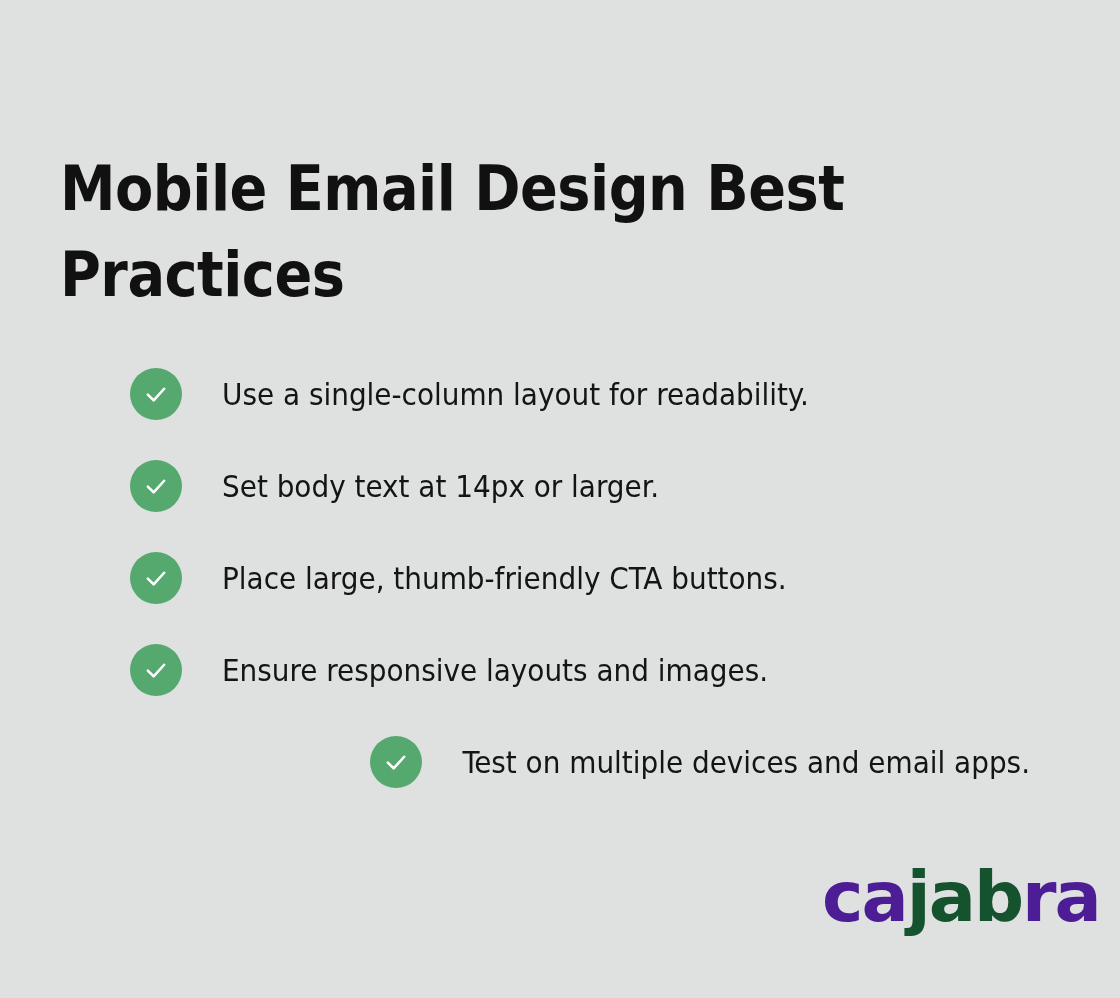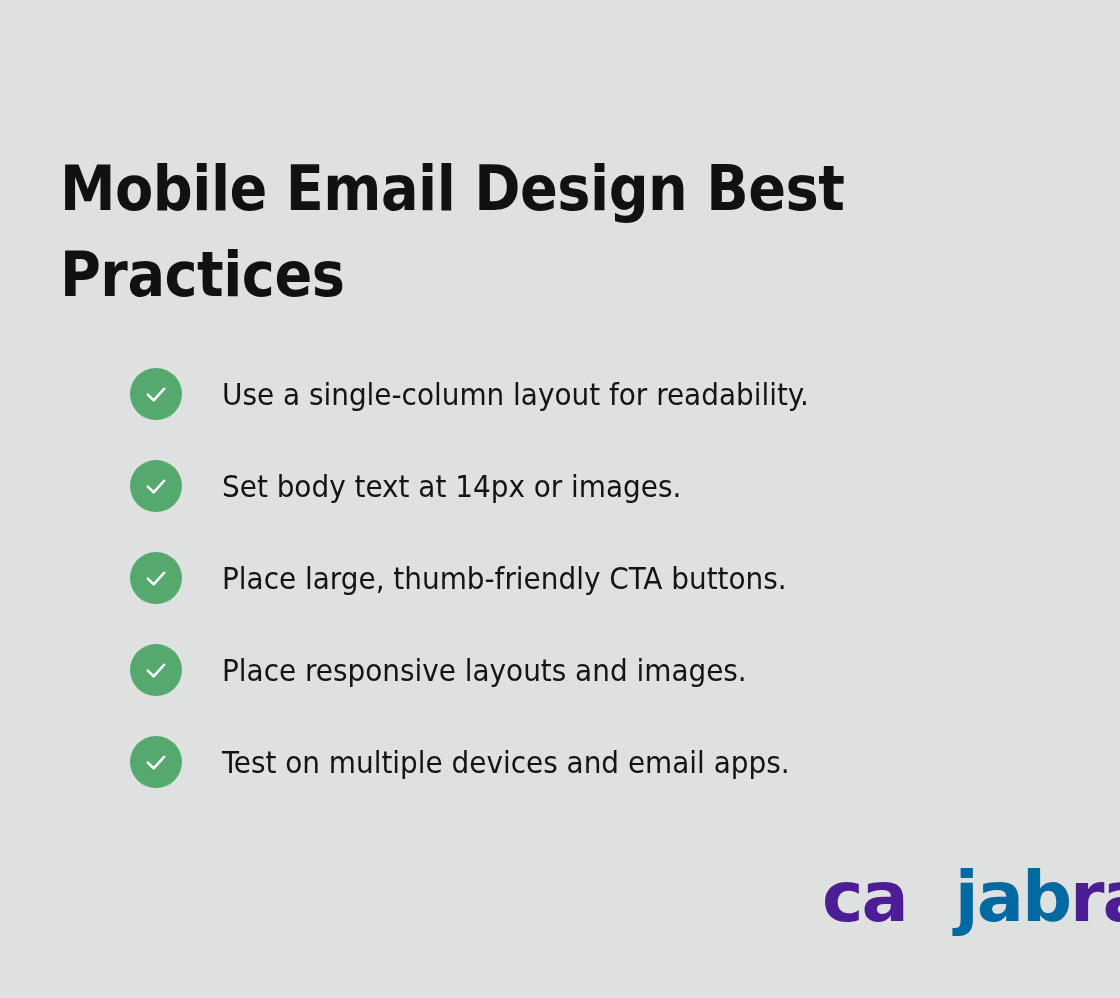--- a/index.html
+++ b/index.html
@@ -43,21 +43,21 @@
     left: 130px;
     top: 368px;
     width: 900px;
   }
   .check-item {
     display: flex;
     align-items: center;
     height: 52px;
     margin-bottom: 40px;
   }
-  .check-item:last-child { margin-bottom: 0; }
+  .check-item:last-child { margin-bottom: 0; justify-content: flex-end; }
 
   .check-badge {
     width: 52px;
     height: 52px;
     border-radius: 50%;
     background: #55a86e;
     flex: 0 0 52px;
     display: flex;
     align-items: center;
     justify-content: center;
@@ -84,21 +84,21 @@
     position: absolute;
     left: 822px;
     top: 862px;
     font-family: "DejaVu Sans", sans-serif;
     font-weight: 700;
     font-size: 70px;
     line-height: 70px;
     letter-spacing: -2px;
   }
   .logo .seg-a { color: #4c1d95; }
-  .logo .seg-b { color: #0369a1; margin-left: 48px; }
+  .logo .seg-b { color: #14532d; }
   .logo .seg-c { color: #4c1d95; }
 </style>
 </head>
 <body>
 
 <div class="slide">
 
   <h1 class="title">Mobile Email Design Best Practices</h1>
 
   <div class="checklist">
@@ -111,39 +111,39 @@
       </span>
       <span class="check-text">Use a single-column layout for readability.</span>
     </div>
 
     <div class="check-item">
       <span class="check-badge">
         <svg viewBox="0 0 24 24" fill="none" stroke="#ffffff" stroke-width="2.2" stroke-linecap="round" stroke-linejoin="round" aria-hidden="true">
           <polyline points="5,12.5 10,17.5 19,7.5"></polyline>
         </svg>
       </span>
-      <span class="check-text">Set body text at 14px or images.</span>
+      <span class="check-text">Set body text at 14px or larger.</span>
     </div>
 
     <div class="check-item">
       <span class="check-badge">
         <svg viewBox="0 0 24 24" fill="none" stroke="#ffffff" stroke-width="2.2" stroke-linecap="round" stroke-linejoin="round" aria-hidden="true">
           <polyline points="5,12.5 10,17.5 19,7.5"></polyline>
         </svg>
       </span>
       <span class="check-text">Place large, thumb-friendly CTA buttons.</span>
     </div>
 
     <div class="check-item">
       <span class="check-badge">
         <svg viewBox="0 0 24 24" fill="none" stroke="#ffffff" stroke-width="2.2" stroke-linecap="round" stroke-linejoin="round" aria-hidden="true">
           <polyline points="5,12.5 10,17.5 19,7.5"></polyline>
         </svg>
       </span>
-      <span class="check-text">Place responsive layouts and images.</span>
+      <span class="check-text">Ensure responsive layouts and images.</span>
     </div>
 
     <div class="check-item">
       <span class="check-badge">
         <svg viewBox="0 0 24 24" fill="none" stroke="#ffffff" stroke-width="2.2" stroke-linecap="round" stroke-linejoin="round" aria-hidden="true">
           <polyline points="5,12.5 10,17.5 19,7.5"></polyline>
         </svg>
       </span>
       <span class="check-text">Test on multiple devices and email apps.</span>
     </div>

